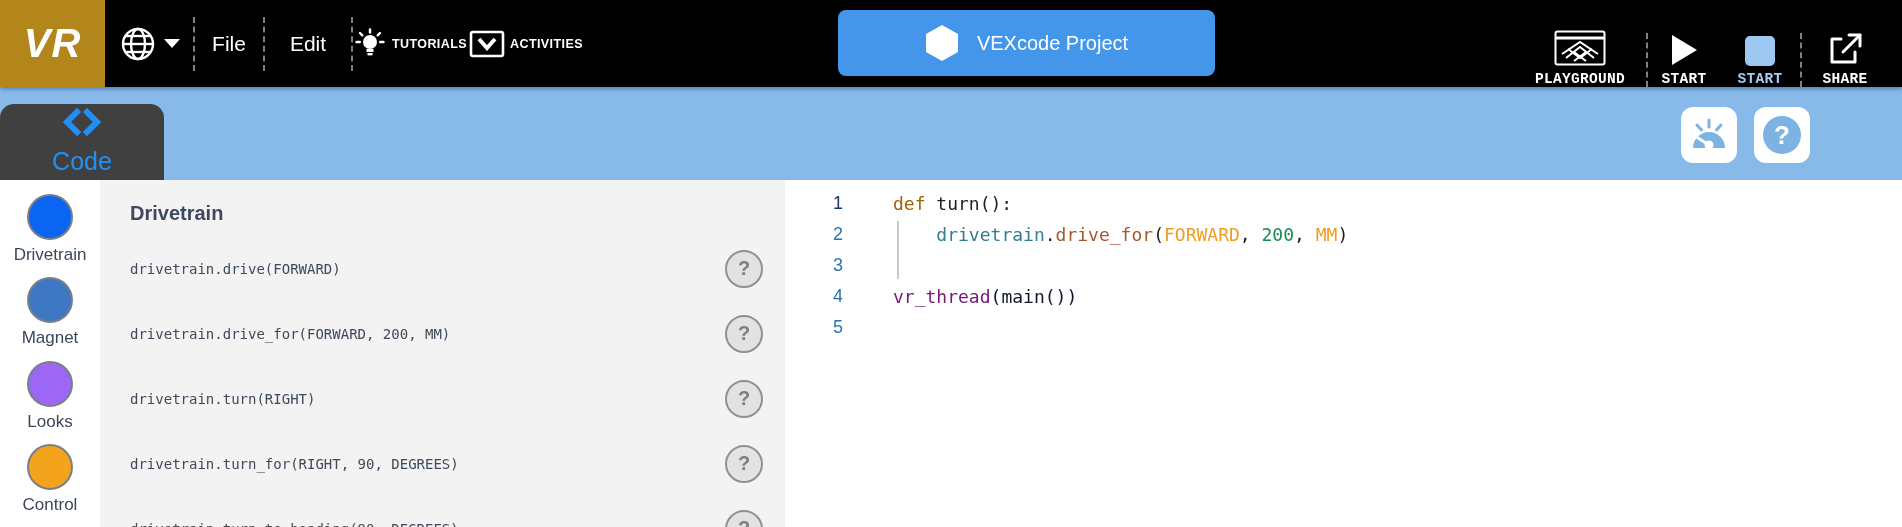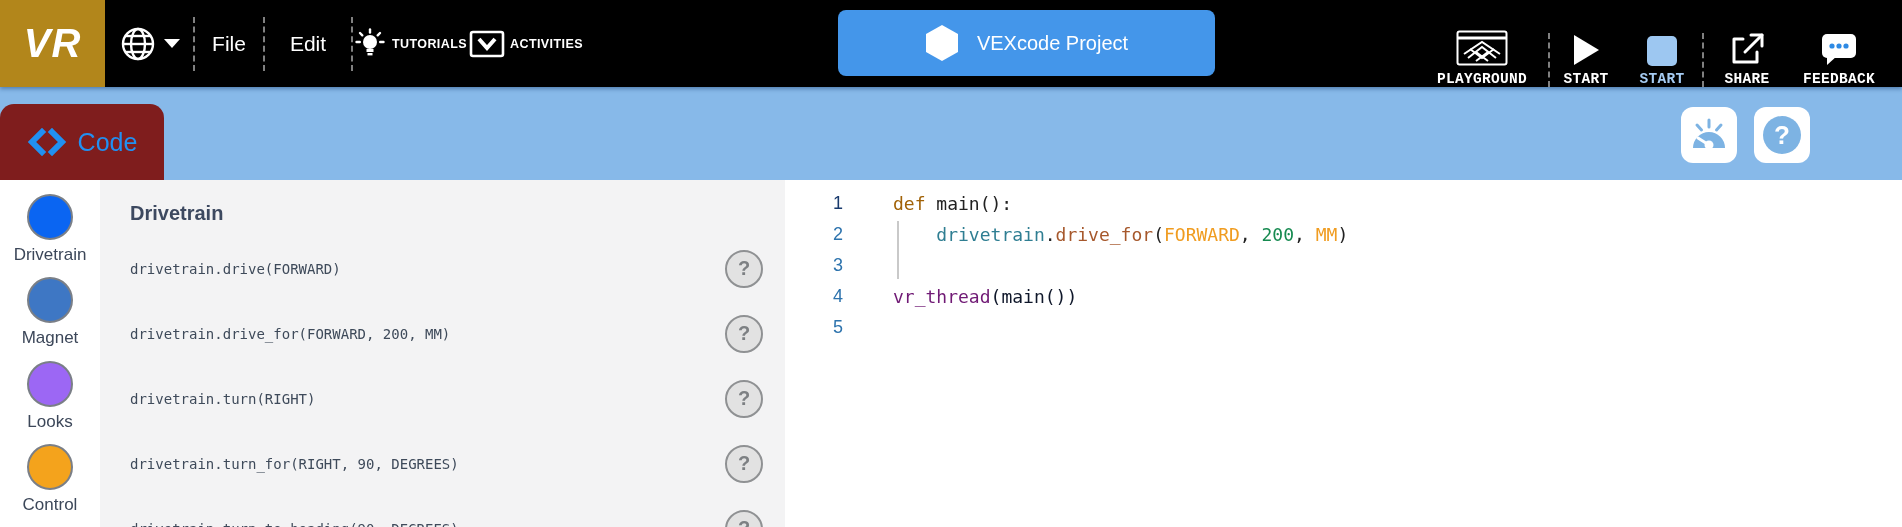--- a/index.html
+++ b/index.html
@@ -33,23 +33,23 @@
   .action { display:flex; flex-direction:column; align-items:center; justify-content:center;
             gap:5px; color:#fff; cursor:pointer; }
   .action .lbl { font-size:14.5px; font-weight:bold; letter-spacing:.3px; }
   .action.playground { width:132px; } .action.start { width:72px; }
   .action.stop { width:80px; } .action.share { width:86px; } .action.feedback { width:98px; }
   .action.stop .lbl { color:#a5cbf2; }
   .stop-square { width:30px; height:30px; border-radius:5px; background:#9dc7f1; }
 
   
   .subbar { position:absolute; top:87px; left:0; width:100%; height:93px; background:#87b9e9; z-index:20; }
-  .code-tab { position:absolute; left:0; top:17px; width:164px; height:76px; background:#7f1d1d;
+  .code-tab { position:absolute; left:0; top:17px; width:164px; height:76px; background:#404040;
               border-radius:14px 14px 0 0; display:flex; align-items:center; justify-content:center;
-              gap:11px; cursor:pointer; }
+              gap:11px; cursor:pointer;flex-direction:column; }
   .code-tab .tab-label { color:#2190f2; font-size:25px; }
   .subbar-btns { position:absolute; right:92px; top:20px; display:flex; gap:17px; }
   .sq-btn { width:56px; height:56px; background:#fff; border-radius:12px; display:flex;
             align-items:center; justify-content:center; cursor:pointer; }
   .help-circle { width:38px; height:38px; border-radius:50%; background:#7db3e3; color:#fff;
                  font-size:26px; font-weight:bold; display:flex; align-items:center; justify-content:center; }
 
   
   .main { position:absolute; top:180px; left:0; width:100%; height:347px; display:flex; background:#fff; }
   .cat-sidebar { width:100px; background:#fff; padding-top:14px; display:flex;
@@ -178,32 +178,20 @@
         <span>
           <svg width="36" height="34" viewBox="0 0 36 34" fill="none" stroke="#fff" stroke-width="3" stroke-linecap="round" stroke-linejoin="round">
             <path d="M14 7 H5 V30 H28 V20"></path>
             <path d="M22 3 H33 V14"></path>
             <path d="M33 3 L16 20"></path>
           </svg>
         </span>
         <span class="lbl">SHARE</span>
       </div>
 
-      <div class="action feedback">
-        <span>
-          <svg width="38" height="34" viewBox="0 0 38 34">
-            <rect x="2" y="2" width="34" height="24" rx="5" fill="#fff"></rect>
-            <polygon points="7,24 7,33 17,24" fill="#fff"></polygon>
-            <circle cx="12" cy="14" r="2.6" fill="#2e8ae4"></circle>
-            <circle cx="19" cy="14" r="2.6" fill="#2e8ae4"></circle>
-            <circle cx="26" cy="14" r="2.6" fill="#2e8ae4"></circle>
-          </svg>
-        </span>
-        <span class="lbl">FEEDBACK</span>
-      </div>
     </div>
   </div>
 
   <div class="subbar">
     <div class="code-tab">
       <span>
         <svg width="40" height="28" viewBox="0 0 40 28" fill="none" stroke="#2190f2" stroke-width="6" stroke-linecap="square">
           <polyline points="15,4 5,14 15,24"></polyline>
           <polyline points="25,4 35,14 25,24"></polyline>
         </svg>
@@ -274,21 +262,21 @@
             <div class="cmd-text">drivetrain.turn_to_heading(90, DEGREES)</div>
             <div class="help-btn">?</div>
           </div>
         </div>
     </div>
 
     <div class="editor">
       <div id="code-lines">
           <div class="code-line">
             <span class="ln active" style="color: rgb(24, 58, 109);">1</span>
-            <span class="code-text"><span style="color: #a16207;">def</span><span style="color: rgb(34, 34, 34);"> main():</span></span>
+            <span class="code-text"><span style="color: #a16207;">def</span><span style="color: rgb(34, 34, 34);"> turn():</span></span>
           </div>
           <div class="code-line">
             <span class="ln" style="color: rgb(45, 115, 173);">2</span>
             <span class="code-text"><span style="color: rgb(34, 34, 34);">    </span><span style="color: rgb(47, 126, 146);">drivetrain</span><span style="color: rgb(34, 34, 34);">.</span><span style="color: rgb(166, 88, 44);">drive_for</span><span style="color: rgb(34, 34, 34);">(</span><span style="color: rgb(240, 156, 32);">FORWARD</span><span style="color: rgb(34, 34, 34);">, </span><span style="color: rgb(22, 138, 80);">200</span><span style="color: rgb(34, 34, 34);">, </span><span style="color: rgb(240, 156, 32);">MM</span><span style="color: rgb(34, 34, 34);">)</span></span>
           </div>
           <div class="code-line">
             <span class="ln" style="color: rgb(45, 115, 173);">3</span>
             <span class="code-text"></span>
           </div>
           <div class="code-line">

